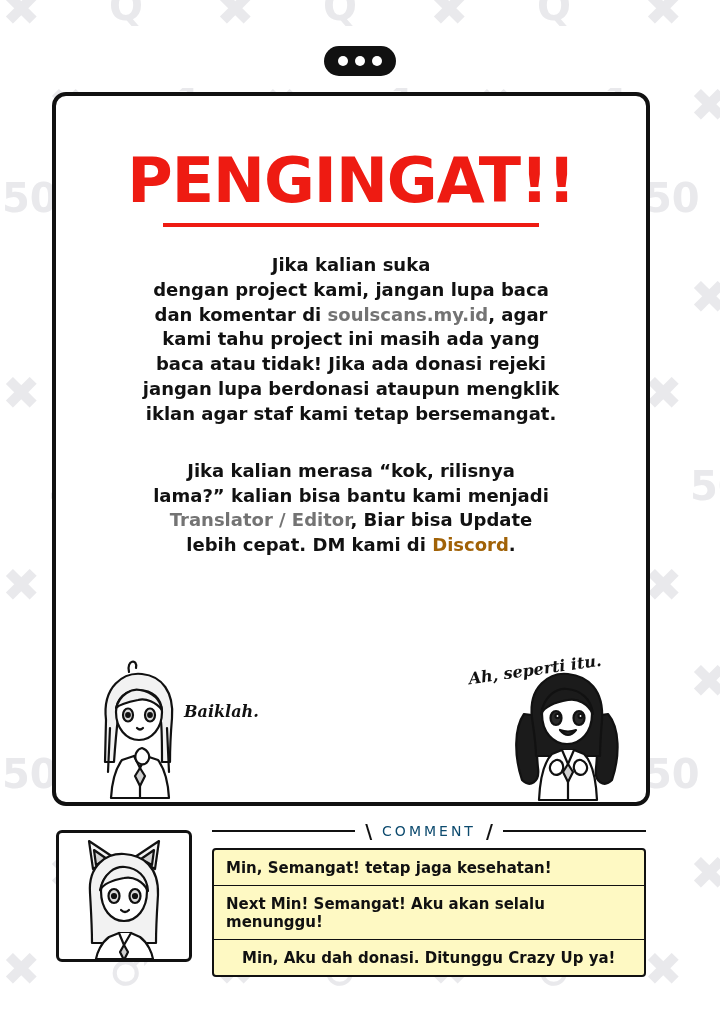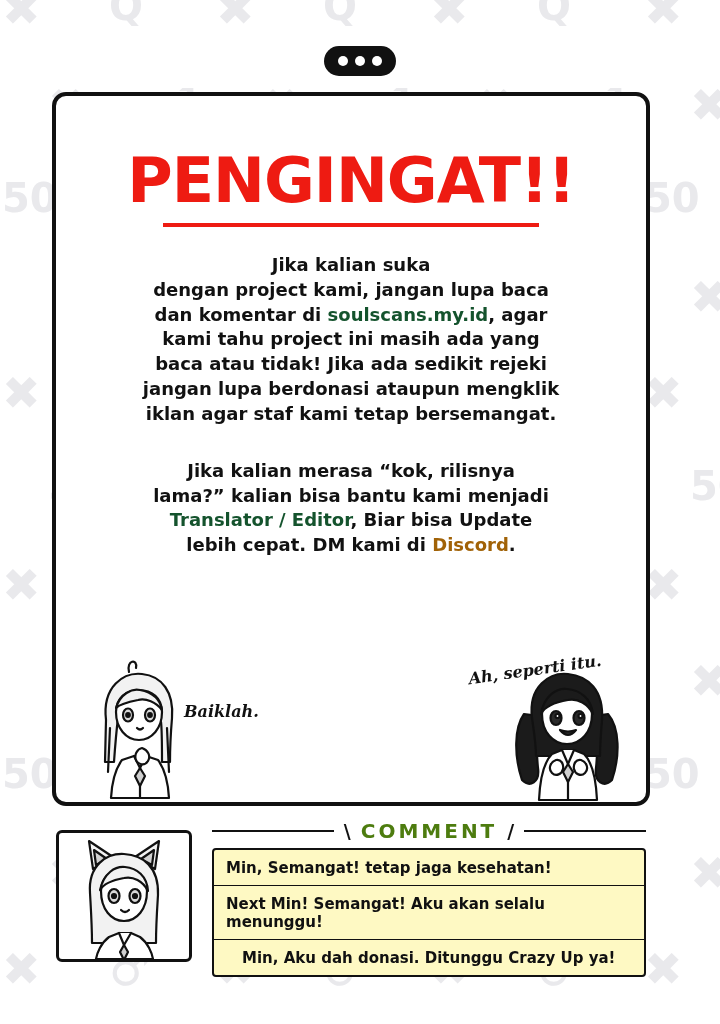--- a/index.html
+++ b/index.html
@@ -91,21 +91,21 @@
     margin: 0 auto;
     text-align: center;
     color: #111111;
     font-size: 18px;
     font-weight: bold;
     line-height: 1.38;
     font-family: "DejaVu Sans", sans-serif;
   }
   #para-1 { margin-top: 26px; }
   #para-2 { margin-top: 32px; }
-  .hl-red { color: #14532d; }
+  .hl-red { color: #737373; }
   .hl-blue { color: #a16207; }
 
   
   .chara {
     position: absolute;
     z-index: 4;
   }
   .handwrite {
     position: absolute;
     font-family: "DejaVu Serif", serif;
@@ -149,24 +149,24 @@
     align-items: center;
     justify-content: center;
     gap: 10px;
   }
   #comment-header .rule {
     flex: 1;
     height: 2px;
     background: #111111;
   }
   #comment-title {
-    font-size: 20px;
-    font-weight: bold;
+    font-size: 14px;
+    font-weight: normal;
     letter-spacing: 3px;
-    color: #4d7c0f;
+    color: #0c4a6e;
   }
   #comment-header .slash {
     font-size: 19px;
     font-weight: bold;
     color: #111111;
   }
   #comment-list {
     position: absolute;
     left: 160px;
     top: 30px;
@@ -274,21 +274,21 @@
   <div id="headline">PENGINGAT!!</div>
   <div id="headline-rule"></div>
 
   <div class="body-block" id="para-1">
     <div>Jika kalian suka</div>
     <div>dengan project kami, jangan lupa baca</div>
     <div>
       <span>dan komentar di </span><span class="hl-red">soulscans.my.id</span><span>, agar</span>
     </div>
     <div>kami tahu project ini masih ada yang</div>
-    <div>baca atau tidak! Jika ada sedikit rejeki</div>
+    <div>baca atau tidak! Jika ada donasi rejeki</div>
     <div>jangan lupa berdonasi ataupun mengklik</div>
     <div>iklan agar staf kami tetap bersemangat.</div>
   </div>
 
   <div class="body-block" id="para-2">
     <div>Jika kalian merasa “kok, rilisnya</div>
     <div>lama?” kalian bisa bantu kami menjadi</div>
     <div>
       <span class="hl-red">Translator / Editor</span><span>, Biar bisa Update</span>
     </div>

